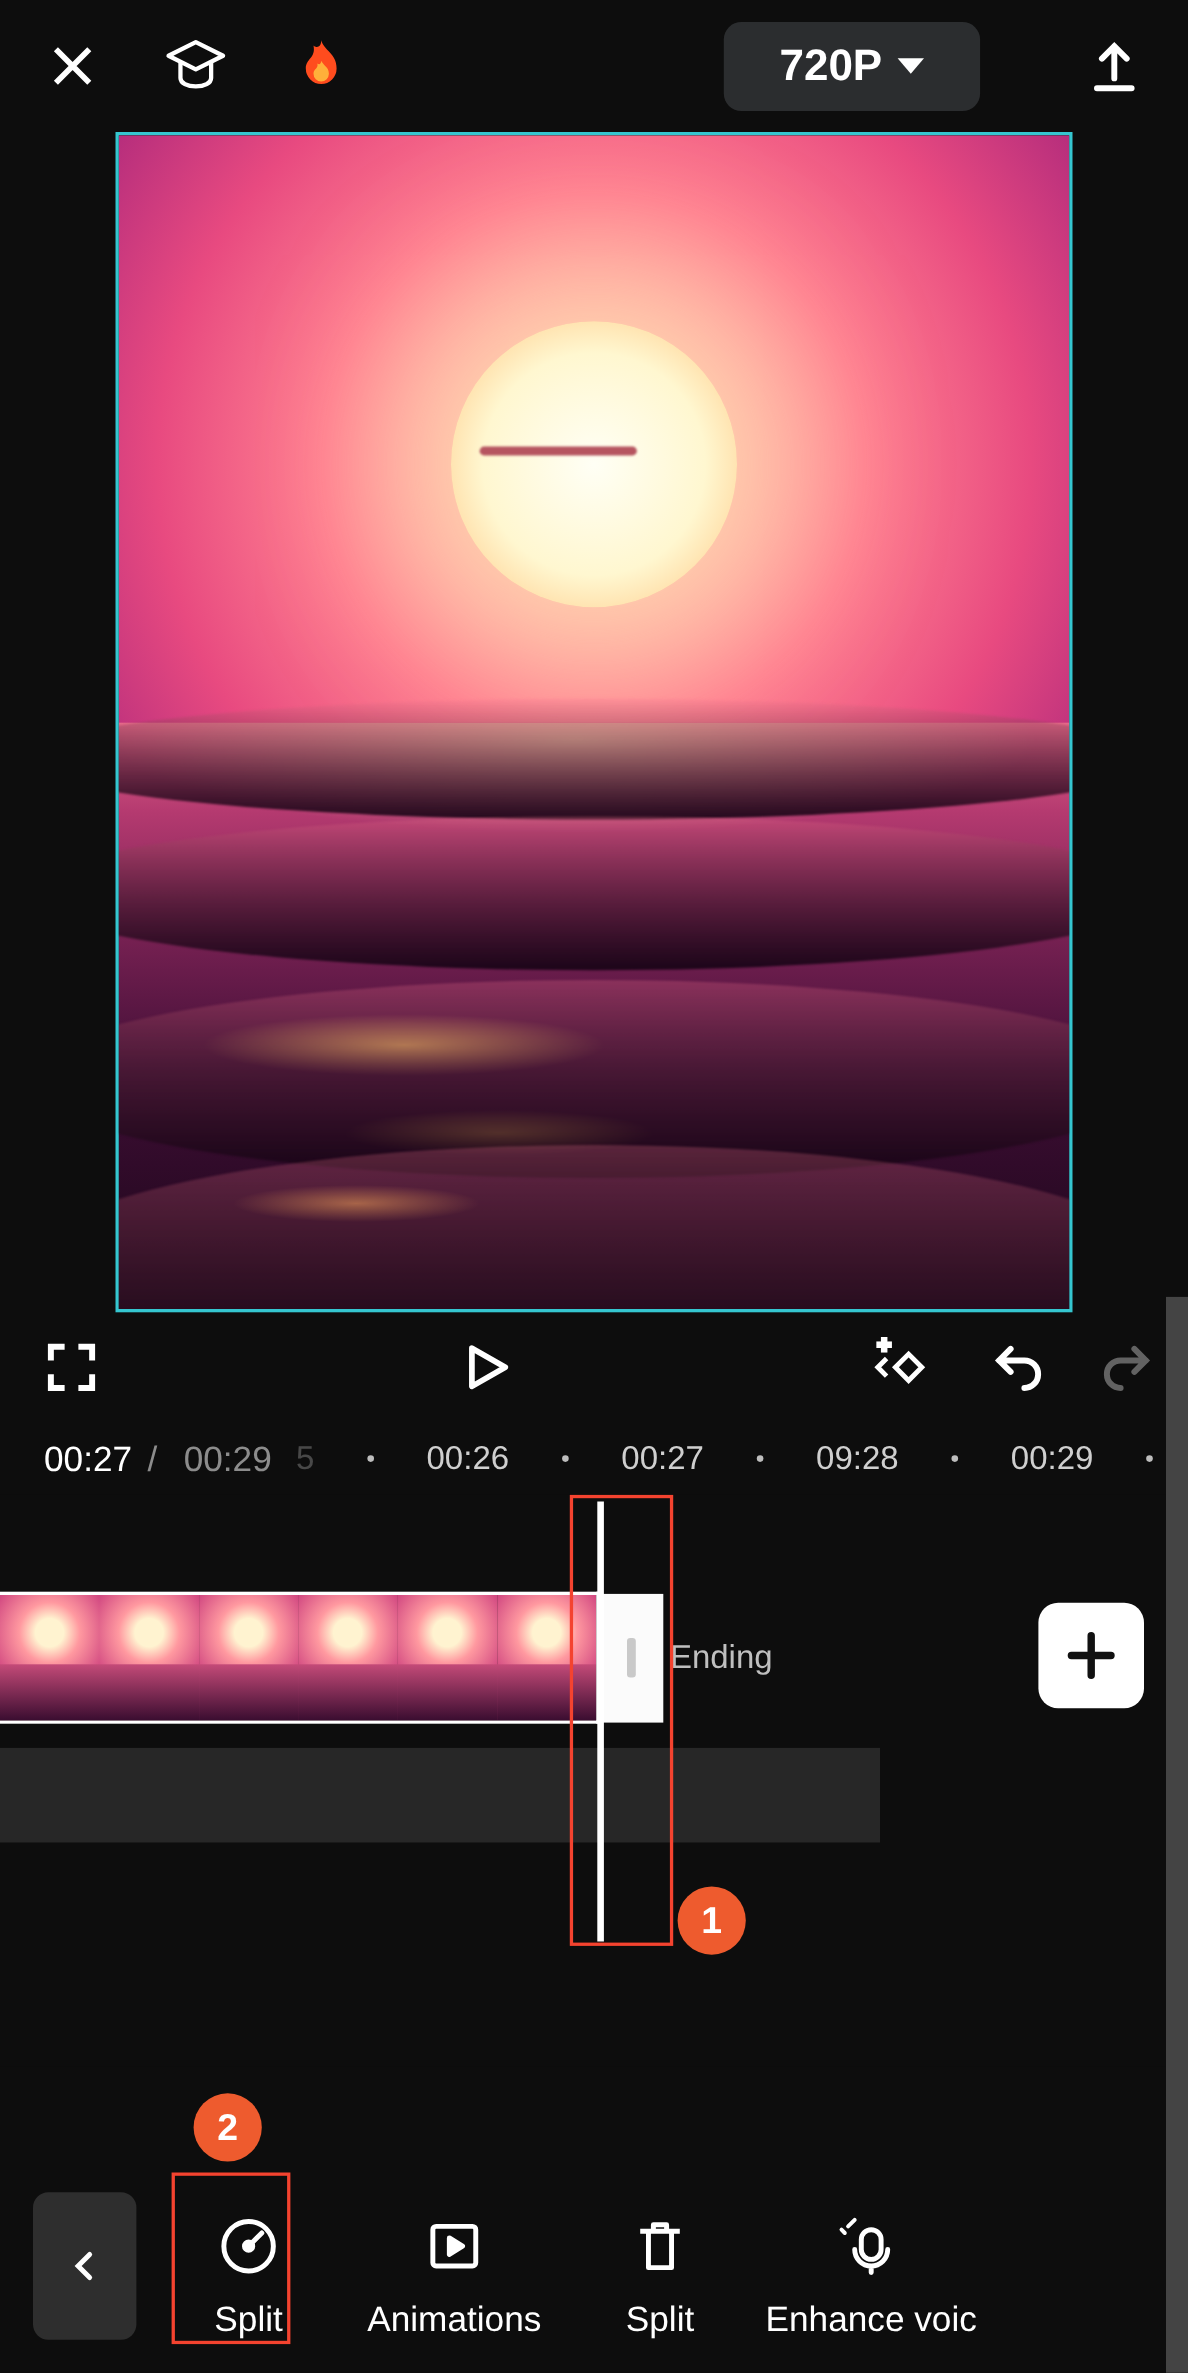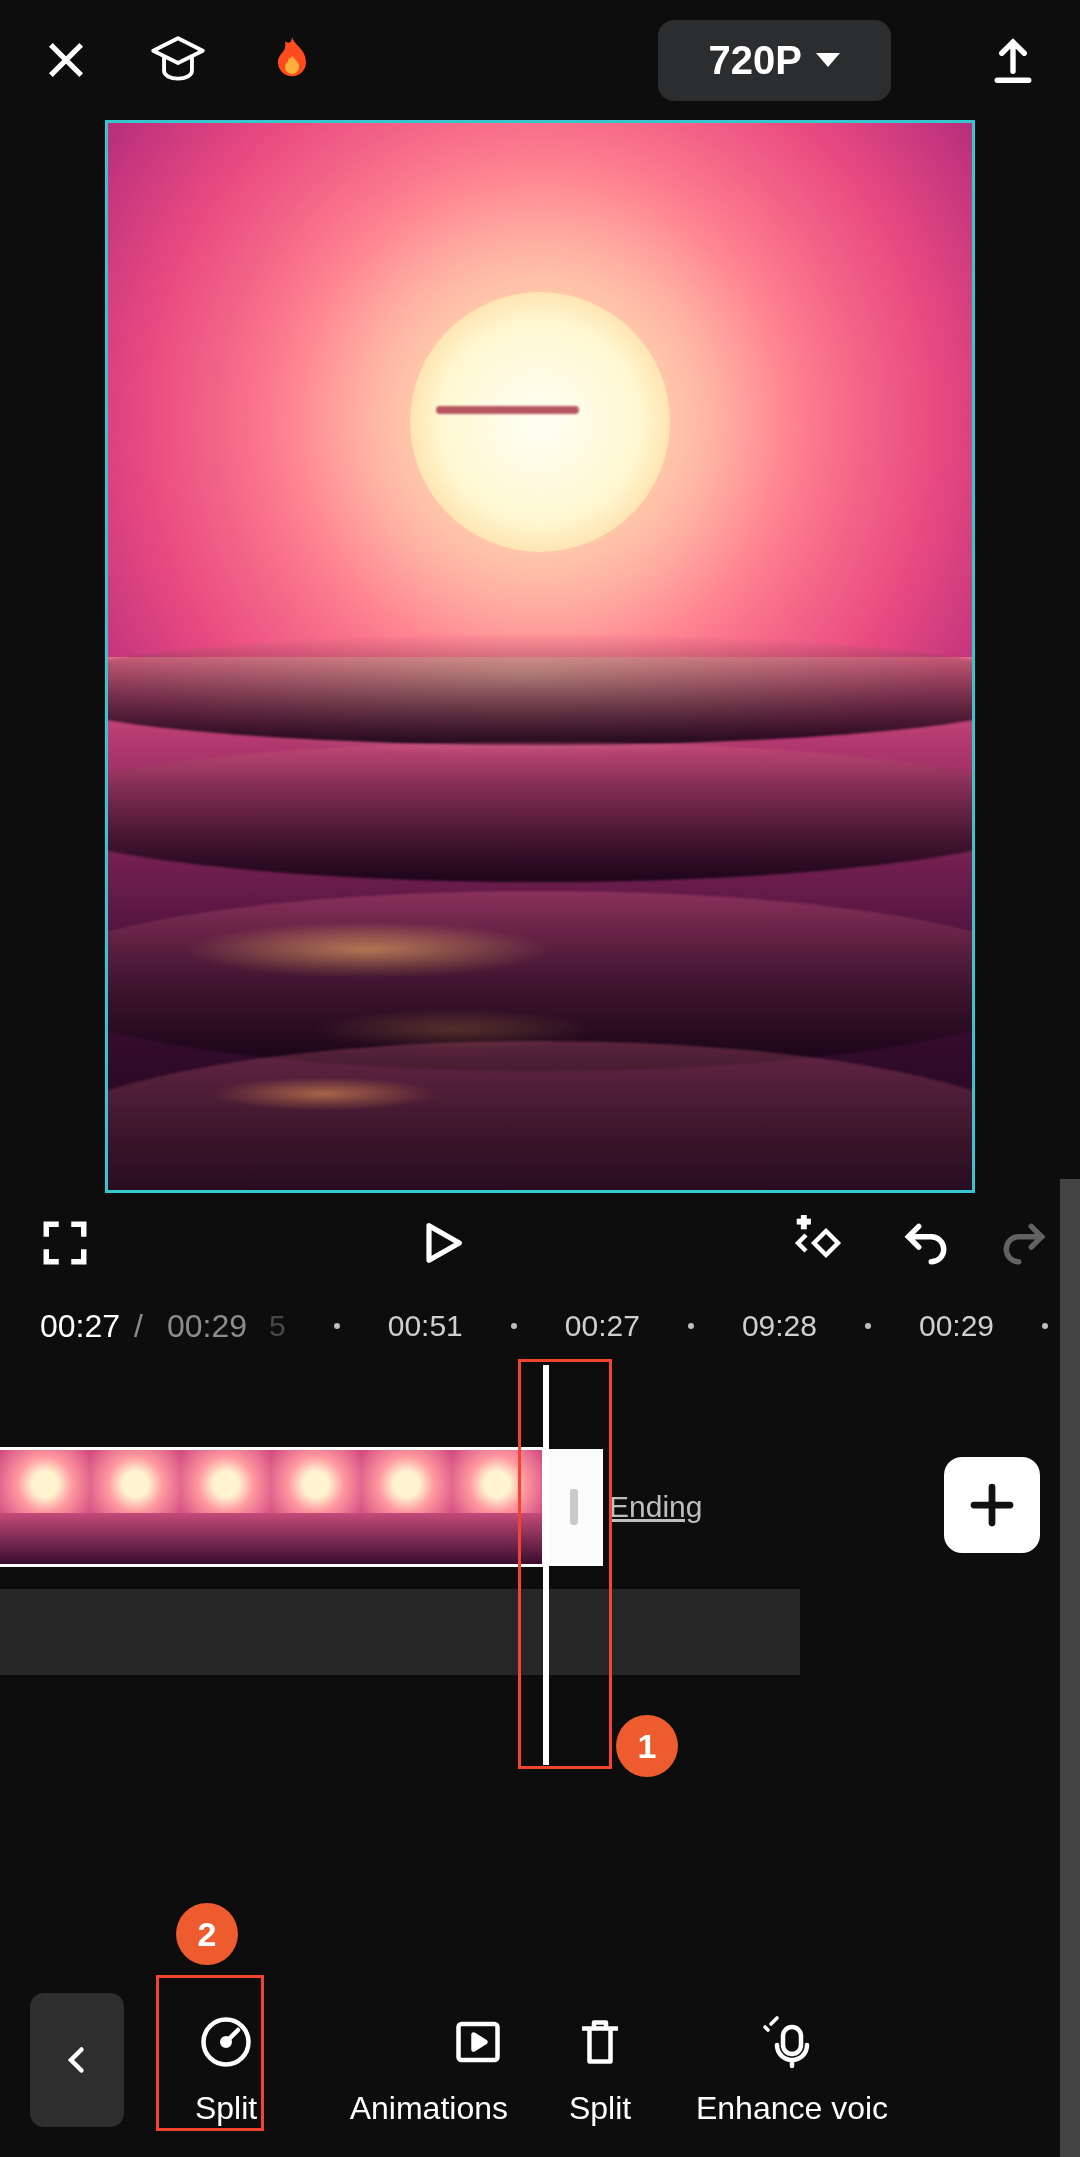--- a/index.html
+++ b/index.html
@@ -53,21 +53,21 @@
 
   
   .timeline { position: relative; height: 520px; background:#0d0d0d; }
   .clip-row { position:absolute; top:88px; left:0; height:120px; display:flex; align-items:center; }
   .clip { width:545px; height:120px; border:3px solid #fff; border-left:none; display:flex; overflow:hidden; }
   .thumb { flex:1; position:relative; }
   .thumb .mini-sky { position:absolute; inset:0; background: radial-gradient(circle at 50% 30%, #fff3d0 0 14%, #ff99a0 30%, #d34b82 60%, #7a2254 100%);}
   .thumb .mini-sea { position:absolute; left:0; right:0; top:55%; bottom:0; background: linear-gradient(180deg,#c44a78,#3a0d30);}
   .ending-block { width:58px; height:117px; background:#fbfbfb; margin-left:0; display:flex; align-items:center; justify-content:center; }
   .ending-block .bar { width:8px; height:36px; background:#c9c9c9; border-radius:3px;}
-  .ending-label { color:#bfbfbf; font-size:30px; margin-left:6px;text-decoration:underline; }
+  .ending-label { color:#bfbfbf; font-size:30px; margin-left:6px; }
   .sound-row { position:absolute; top:230px; left:0; width:800px; height:86px; background:#272727; }
   .add-btn { position:absolute; right:40px; top:98px; width:96px; height:96px; background:#fff; border-radius:18px; display:flex; align-items:center; justify-content:center; cursor:pointer; }
   .scroll-edge { position:absolute; right:0; top:0; width:20px; height:1230px; background:#444; }
 
   
   .playhead { position:absolute; left:543px; top:6px; width:6px; height:400px; background:#fff; }
   .redbox { position:absolute; left:518px; top:0; width:94px; height:410px; border:3px solid #f4432f; }
   .badge { position:absolute; width:62px; height:62px; border-radius:50%; background:#ee5b2e; color:#fff; font-size:34px; font-weight:700; display:flex; align-items:center; justify-content:center; }
   .badge1 { left:616px; top:356px; }
 
@@ -162,21 +162,21 @@
   </div>
 </div>
 
 <div class="ruler">
   <span class="cur">00:27</span>
   <span class="sep">/</span>
   <span class="dim">00:29</span>
   <div class="marks">
     <span class="faded">5</span>
     <span class="dot"></span>
-    <span>00:51</span>
+    <span>00:26</span>
     <span class="dot"></span>
     <span>00:27</span>
     <span class="dot"></span>
     <span>09:28</span>
     <span class="dot"></span>
     <span>00:29</span>
     <span class="dot"></span>
   </div>
 </div>
 
@@ -236,21 +236,21 @@
 
   <div class="tool">
     <svg width="60" height="60" viewBox="0 0 40 40" fill="none" stroke="#fff" stroke-width="3" stroke-linecap="round">
         <circle cx="20" cy="20" r="15"></circle>
         <path d="M20 20 L28 12"></path>
         <circle cx="20" cy="20" r="2.5" fill="#fff"></circle>
       </svg>
     <span class="lbl">Split</span>
   </div>
 
-  <div class="tool" style="width:190px;align-items:flex-end;">
+  <div class="tool" style="width:190px;">
     <svg width="60" height="60" viewBox="0 0 40 40" fill="none" stroke="#fff" stroke-width="3" stroke-linejoin="round">
         <rect x="7" y="8" width="26" height="24" rx="2"></rect>
         <path d="M17 15 L25 20 L17 25 Z" fill="#fff"></path>
       </svg>
     <span class="lbl">Animations</span>
   </div>
 
 
   <div class="tool">
     <svg width="60" height="60" viewBox="0 0 40 40" fill="none" stroke="#fff" stroke-width="3" stroke-linejoin="round">

